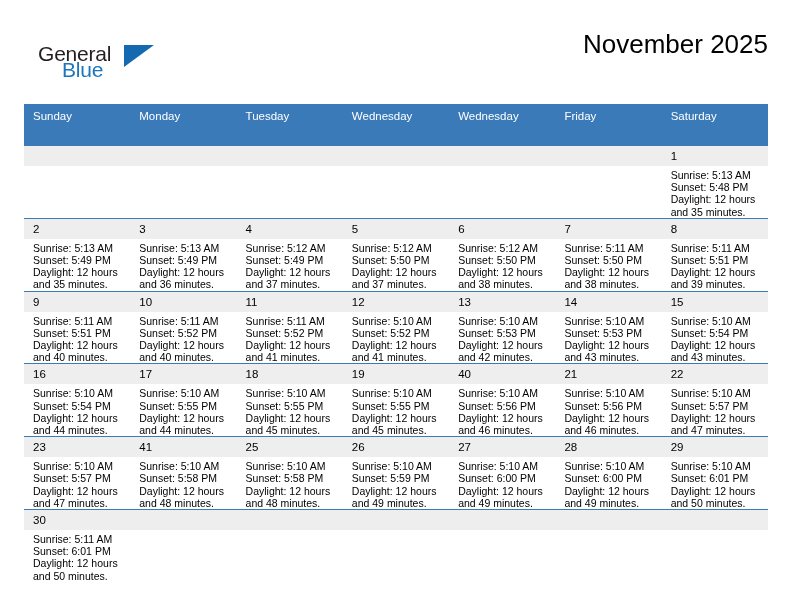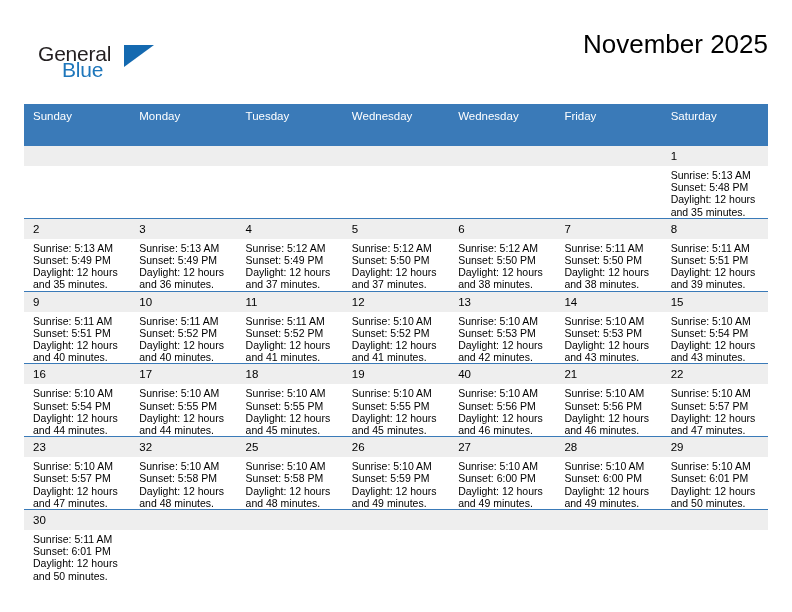--- a/index.html
+++ b/index.html
@@ -378,21 +378,21 @@
         <tr>
           <td>
             <div class="daynum">23</div>
             <div class="info">
               <div>Sunrise: 5:10 AM</div>
               <div>Sunset: 5:57 PM</div>
               <div class="wrap">Daylight: 12 hours and 47 minutes.</div>
             </div>
           </td>
           <td>
-            <div class="daynum">32</div>
+            <div class="daynum">41</div>
             <div class="info">
               <div>Sunrise: 5:10 AM</div>
               <div>Sunset: 5:58 PM</div>
               <div class="wrap">Daylight: 12 hours and 48 minutes.</div>
             </div>
           </td>
           <td>
             <div class="daynum">25</div>
             <div class="info">
               <div>Sunrise: 5:10 AM</div>

